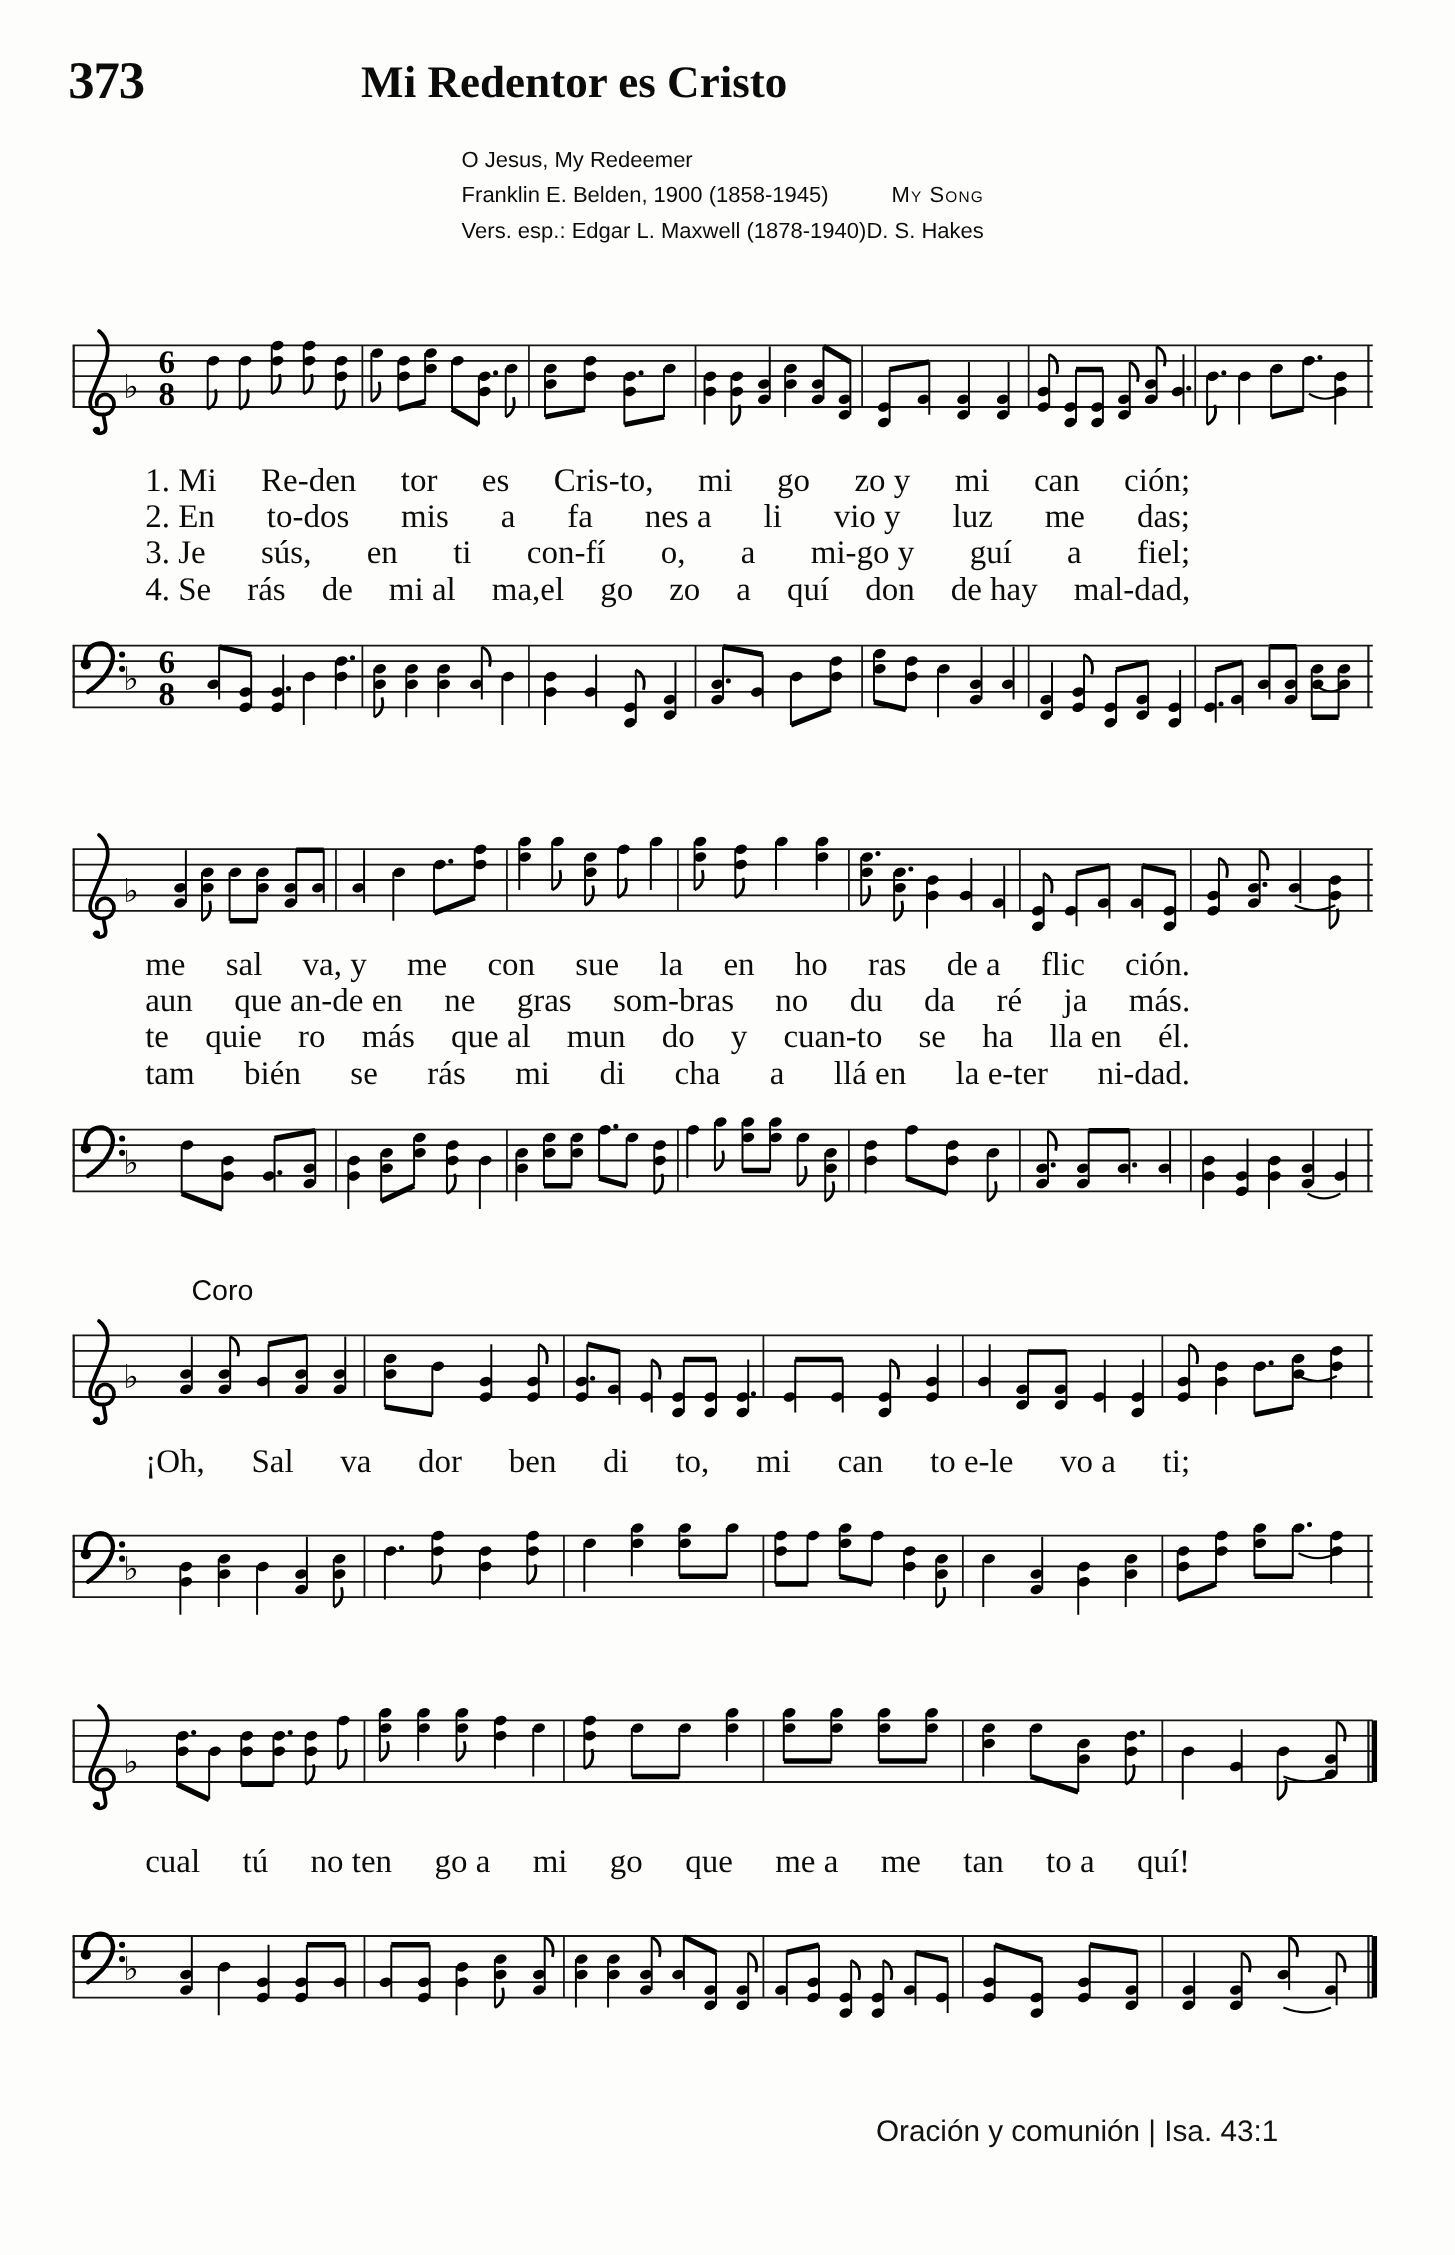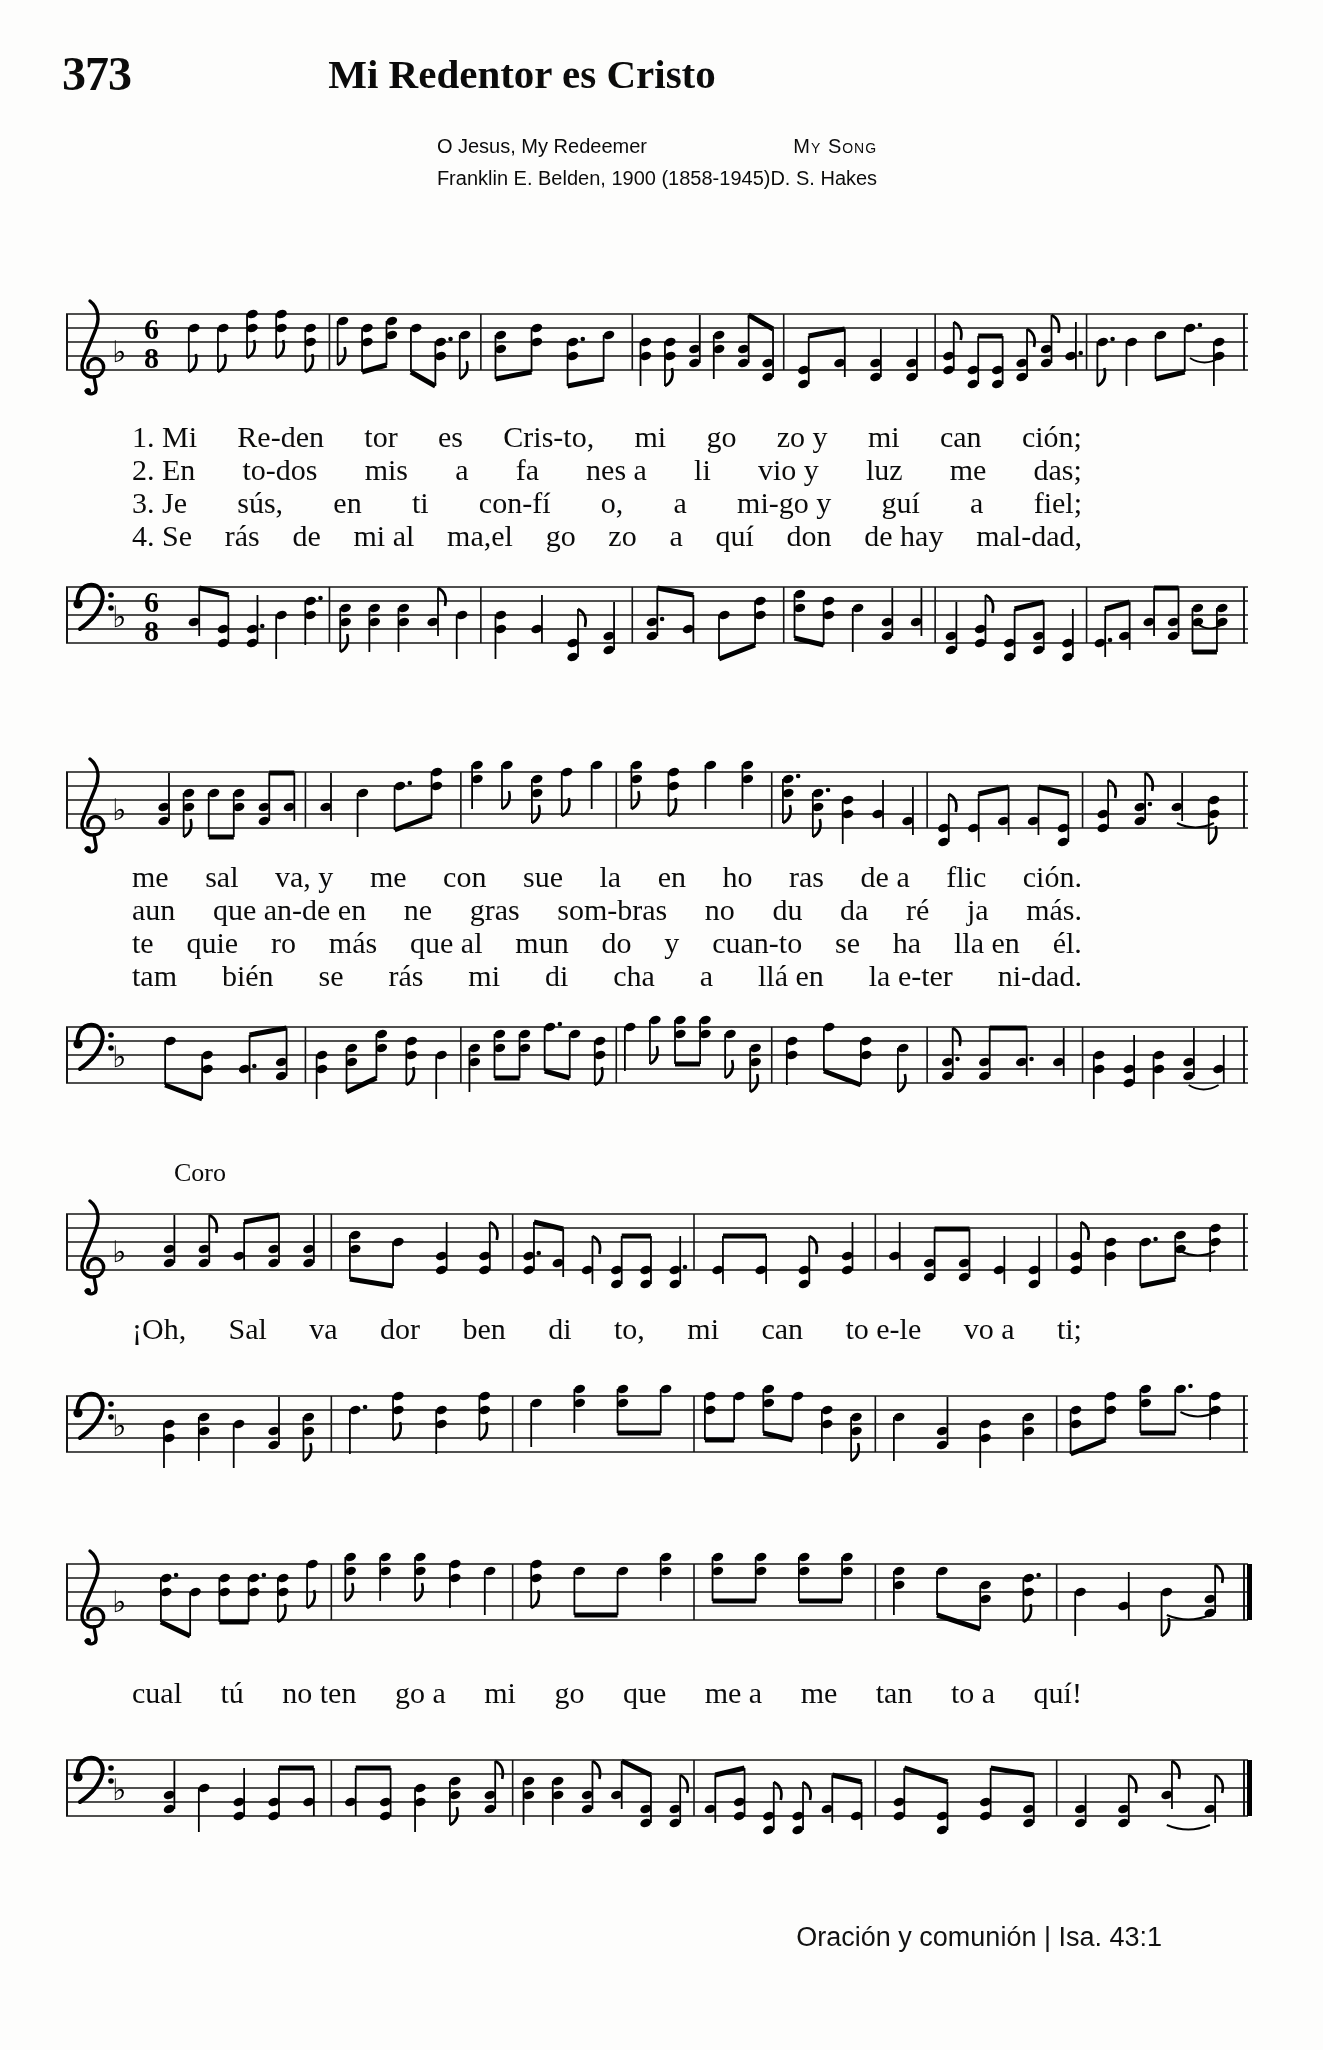--- a/index.html
+++ b/index.html
@@ -19,40 +19,41 @@
   .meta-left div{white-space:nowrap;}
   .meta-right{text-align:right;}
   .tune-name{font-variant:small-caps;letter-spacing:1px;}
   
   .staff{position:absolute;left:0;width:1190px;height:130px;}
   
   .lyrics{position:absolute;left:70px;width:950px;}
   .lyric-row{display:flex;justify-content:space-between;
         font-family:"Liberation Serif",serif;font-size:30px;line-height:33px;}
   .lyric-row span{white-space:nowrap;}
-  .coro{position:absolute;left:112px;top:1158px;font-size:26px;font-family:Liberation Serif, serif;}
+  .coro{position:absolute;left:112px;top:1158px;font-size:26px;font-family:Liberation Sans, sans-serif;}
   
   .footer{position:absolute;left:0;top:1922px;width:1100px;text-align:right;
         font-family:"Liberation Sans",sans-serif;font-size:27px;color:#111;}
 </style>
 </head>
 <body>
 
 <div class="page">
   <div class="content">
 
     <div class="header-row">
       <div class="hymn-number">373</div>
       <div class="title">Mi Redentor es Cristo</div>
     </div>
 
     <div class="meta-row">
       <div class="meta-left">
         <div>O Jesus, My Redeemer</div>
         <div>Franklin E. Belden, 1900 (1858-1945)</div>
+        <div>Vers. esp.: Edgar L. Maxwell (1878-1940)</div>
       </div>
       <div class="meta-right">
         <div class="tune-name">My Song</div>
         <div>D. S. Hakes</div>
       </div>
     </div>
 
     <svg class="staff" style="top:290px" viewBox="0 0 1190 130">
         <line x1="4" y1="24" x2="1186" y2="24" stroke="#151515" stroke-width="1.6"></line>
         <line x1="4" y1="38" x2="1186" y2="38" stroke="#151515" stroke-width="1.6"></line>

